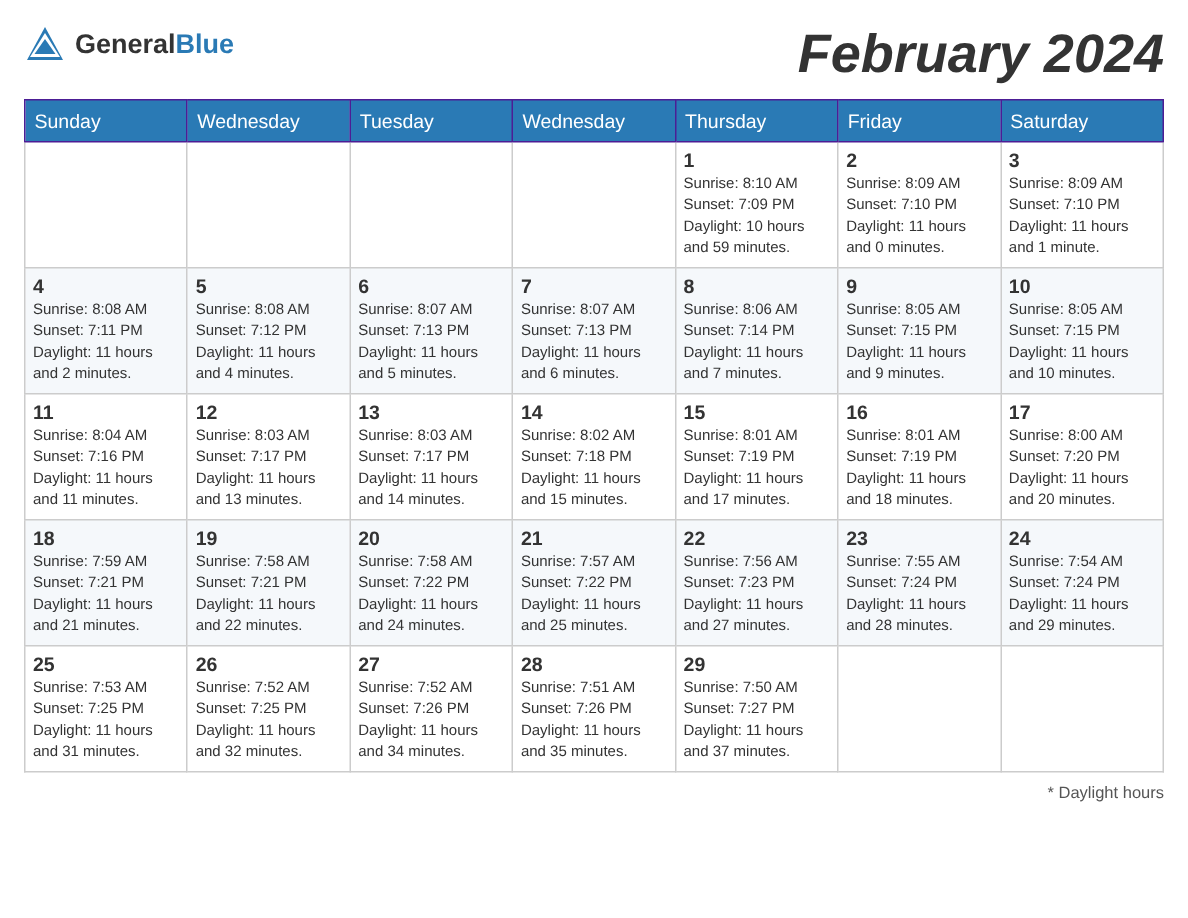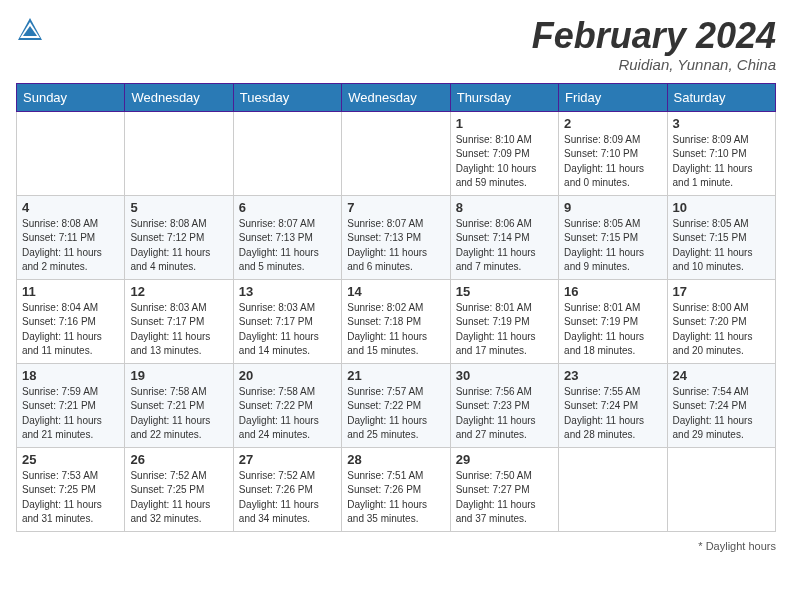--- a/index.html
+++ b/index.html
@@ -103,24 +103,28 @@
 </head>
 <body>
 
 <div class="header-area">
   <div class="logo">
     <svg class="logo-icon" viewBox="0 0 28 28" xmlns="http://www.w3.org/2000/svg">
       <polygon points="14,2 26,24 2,24" fill="#2a7ab5"></polygon>
       <polygon points="14,6 24,22 4,22" fill="white"></polygon>
       <polygon points="14,10 21,20 7,20" fill="#2a7ab5"></polygon>
     </svg>
+    <div>
+      <div>
+        <span class="logo-text-general">General</span><span class="logo-text-blue">Blue</span>
+      </div>
+    </div>
   </div>
   <div class="title-area">
     <div class="calendar-title">February 2024</div>
-    <div class="calendar-subtitle">Ruidian, Yunnan, China</div>
   </div>
 </div>
 
 <table>
   <thead>
     <tr id="header-row">
         <th>Sunday</th>
         <th>Wednesday</th>
         <th>Tuesday</th>
         <th>Wednesday</th>
@@ -219,21 +223,21 @@
         </td>
         <td>
           <span class="day-number">20</span>
           <div class="day-info">Sunrise: 7:58 AM<br>Sunset: 7:22 PM<br>Daylight: 11 hours and 24 minutes.</div>
         </td>
         <td>
           <span class="day-number">21</span>
           <div class="day-info">Sunrise: 7:57 AM<br>Sunset: 7:22 PM<br>Daylight: 11 hours and 25 minutes.</div>
         </td>
         <td>
-          <span class="day-number">30</span>
+          <span class="day-number">22</span>
           <div class="day-info">Sunrise: 7:56 AM<br>Sunset: 7:23 PM<br>Daylight: 11 hours and 27 minutes.</div>
         </td>
         <td>
           <span class="day-number">23</span>
           <div class="day-info">Sunrise: 7:55 AM<br>Sunset: 7:24 PM<br>Daylight: 11 hours and 28 minutes.</div>
         </td>
         <td>
           <span class="day-number">24</span>
           <div class="day-info">Sunrise: 7:54 AM<br>Sunset: 7:24 PM<br>Daylight: 11 hours and 29 minutes.</div>
         </td>

